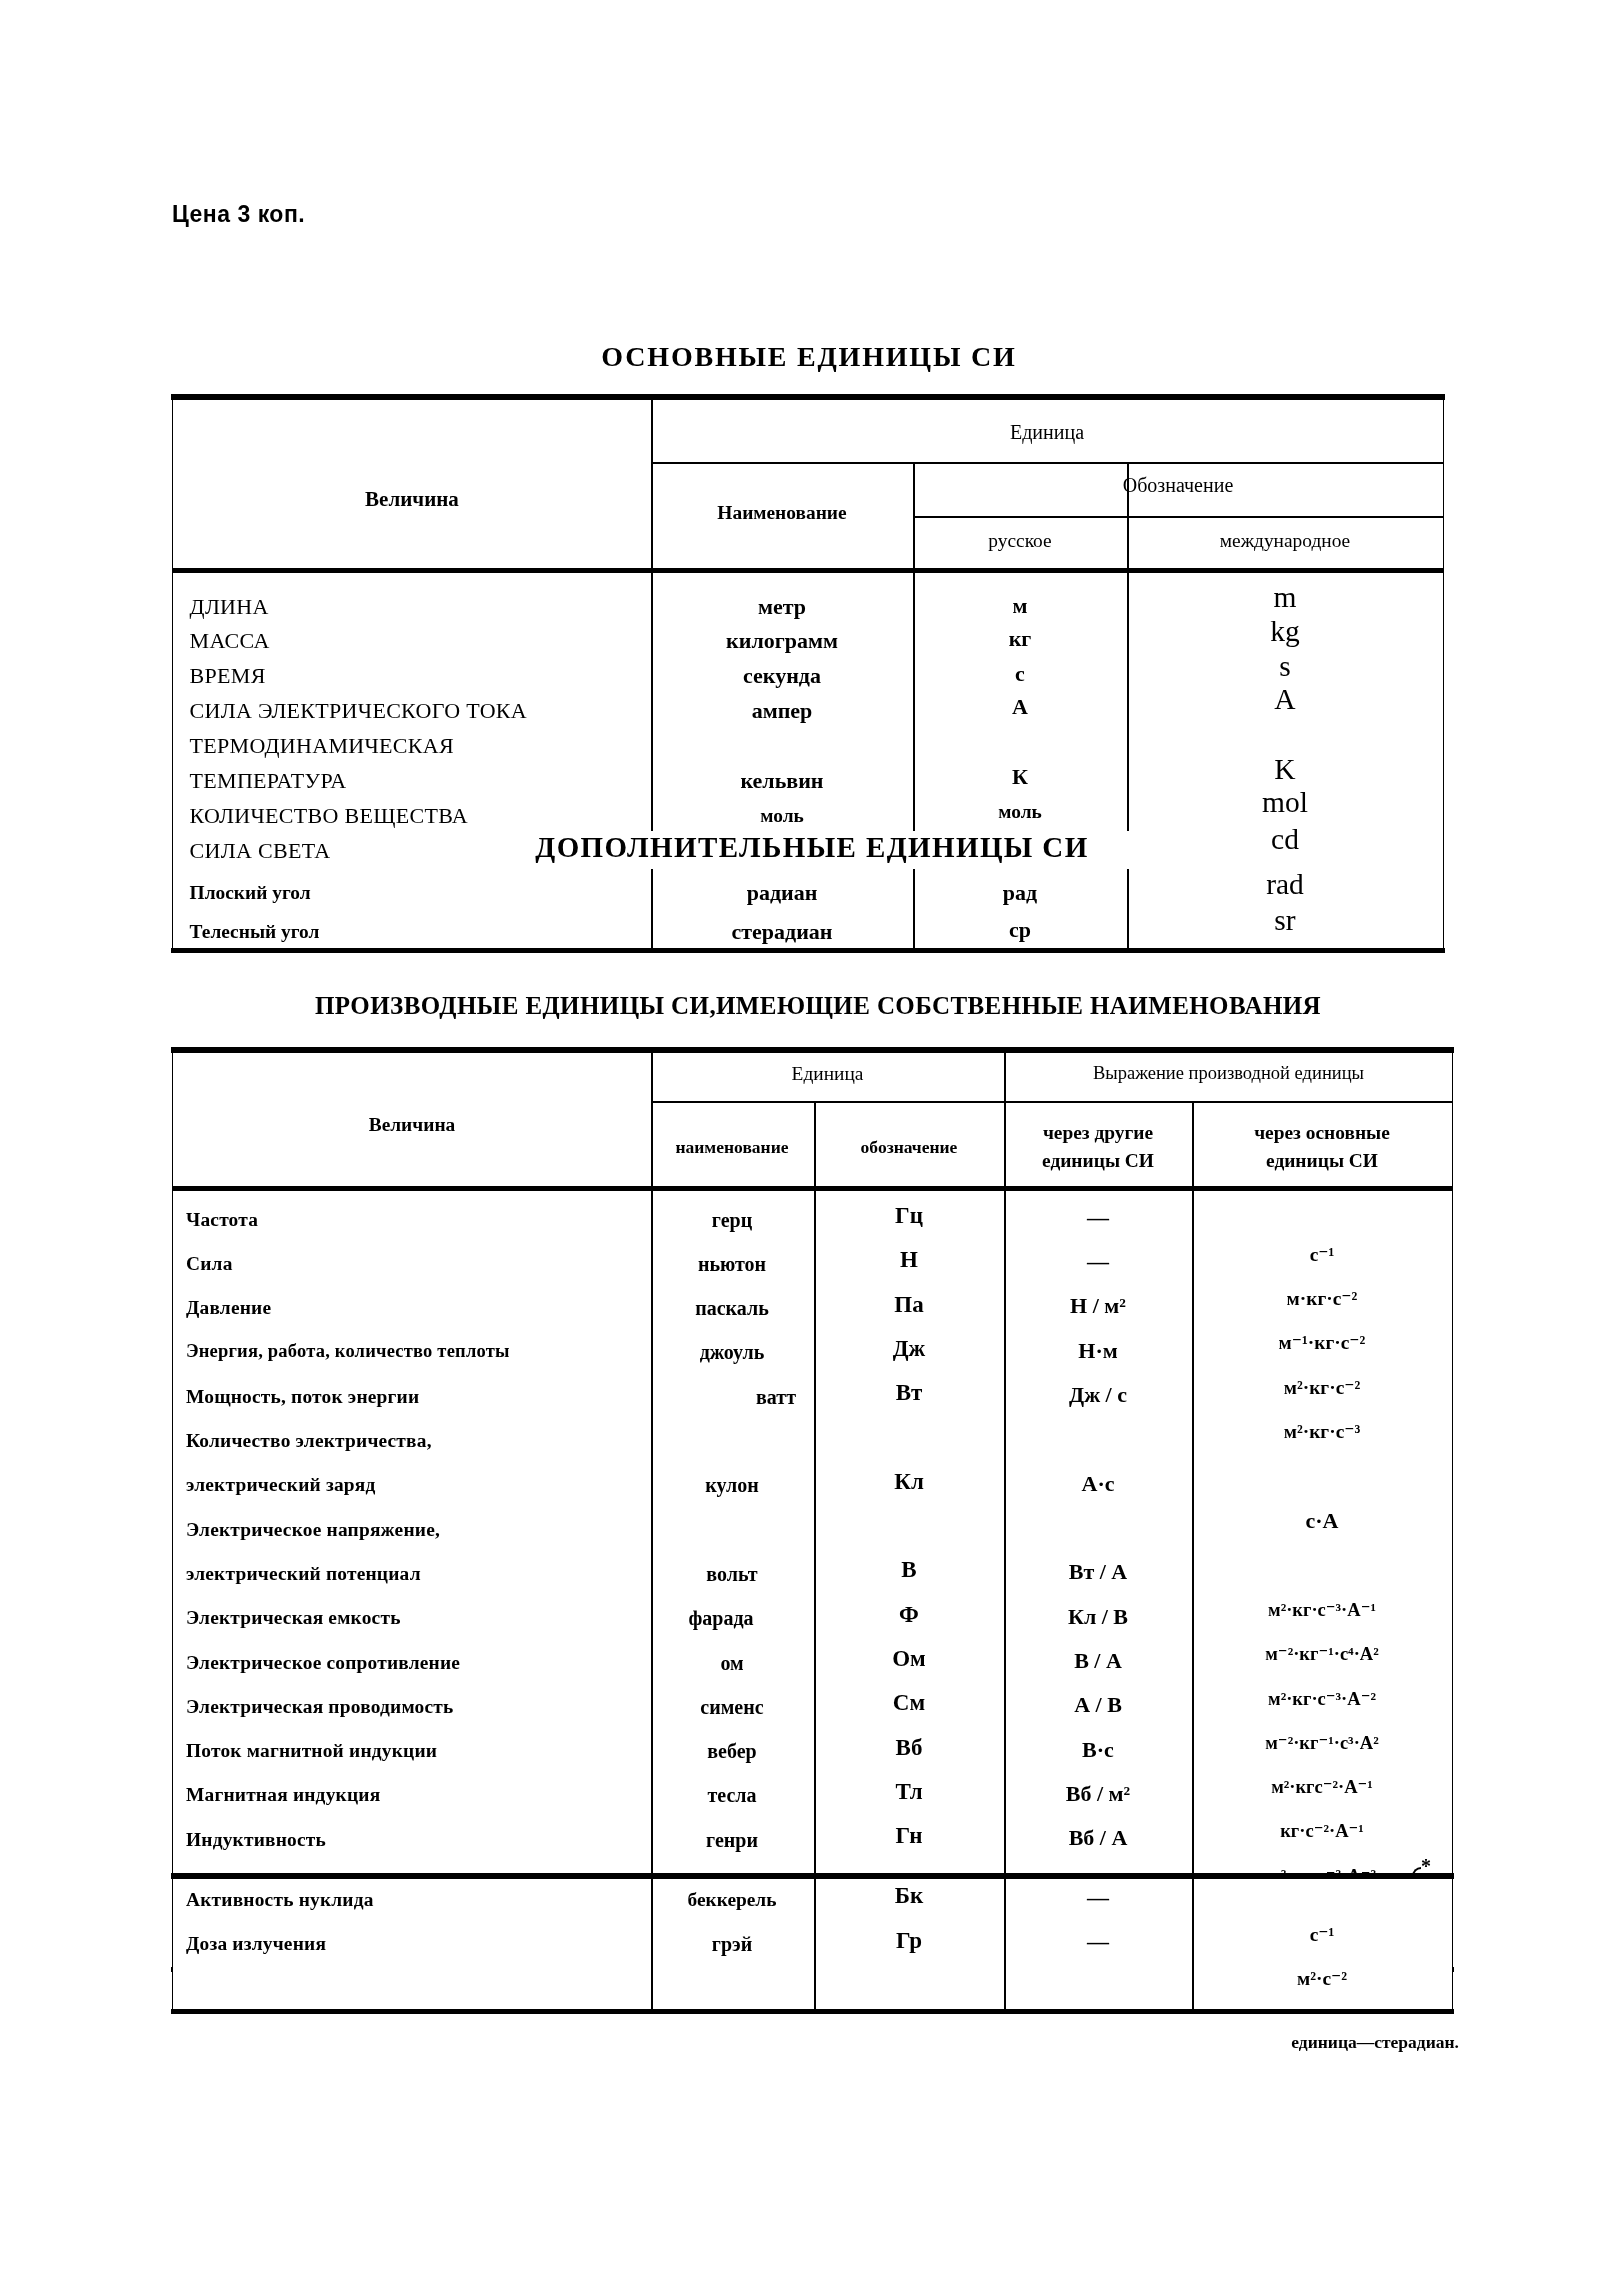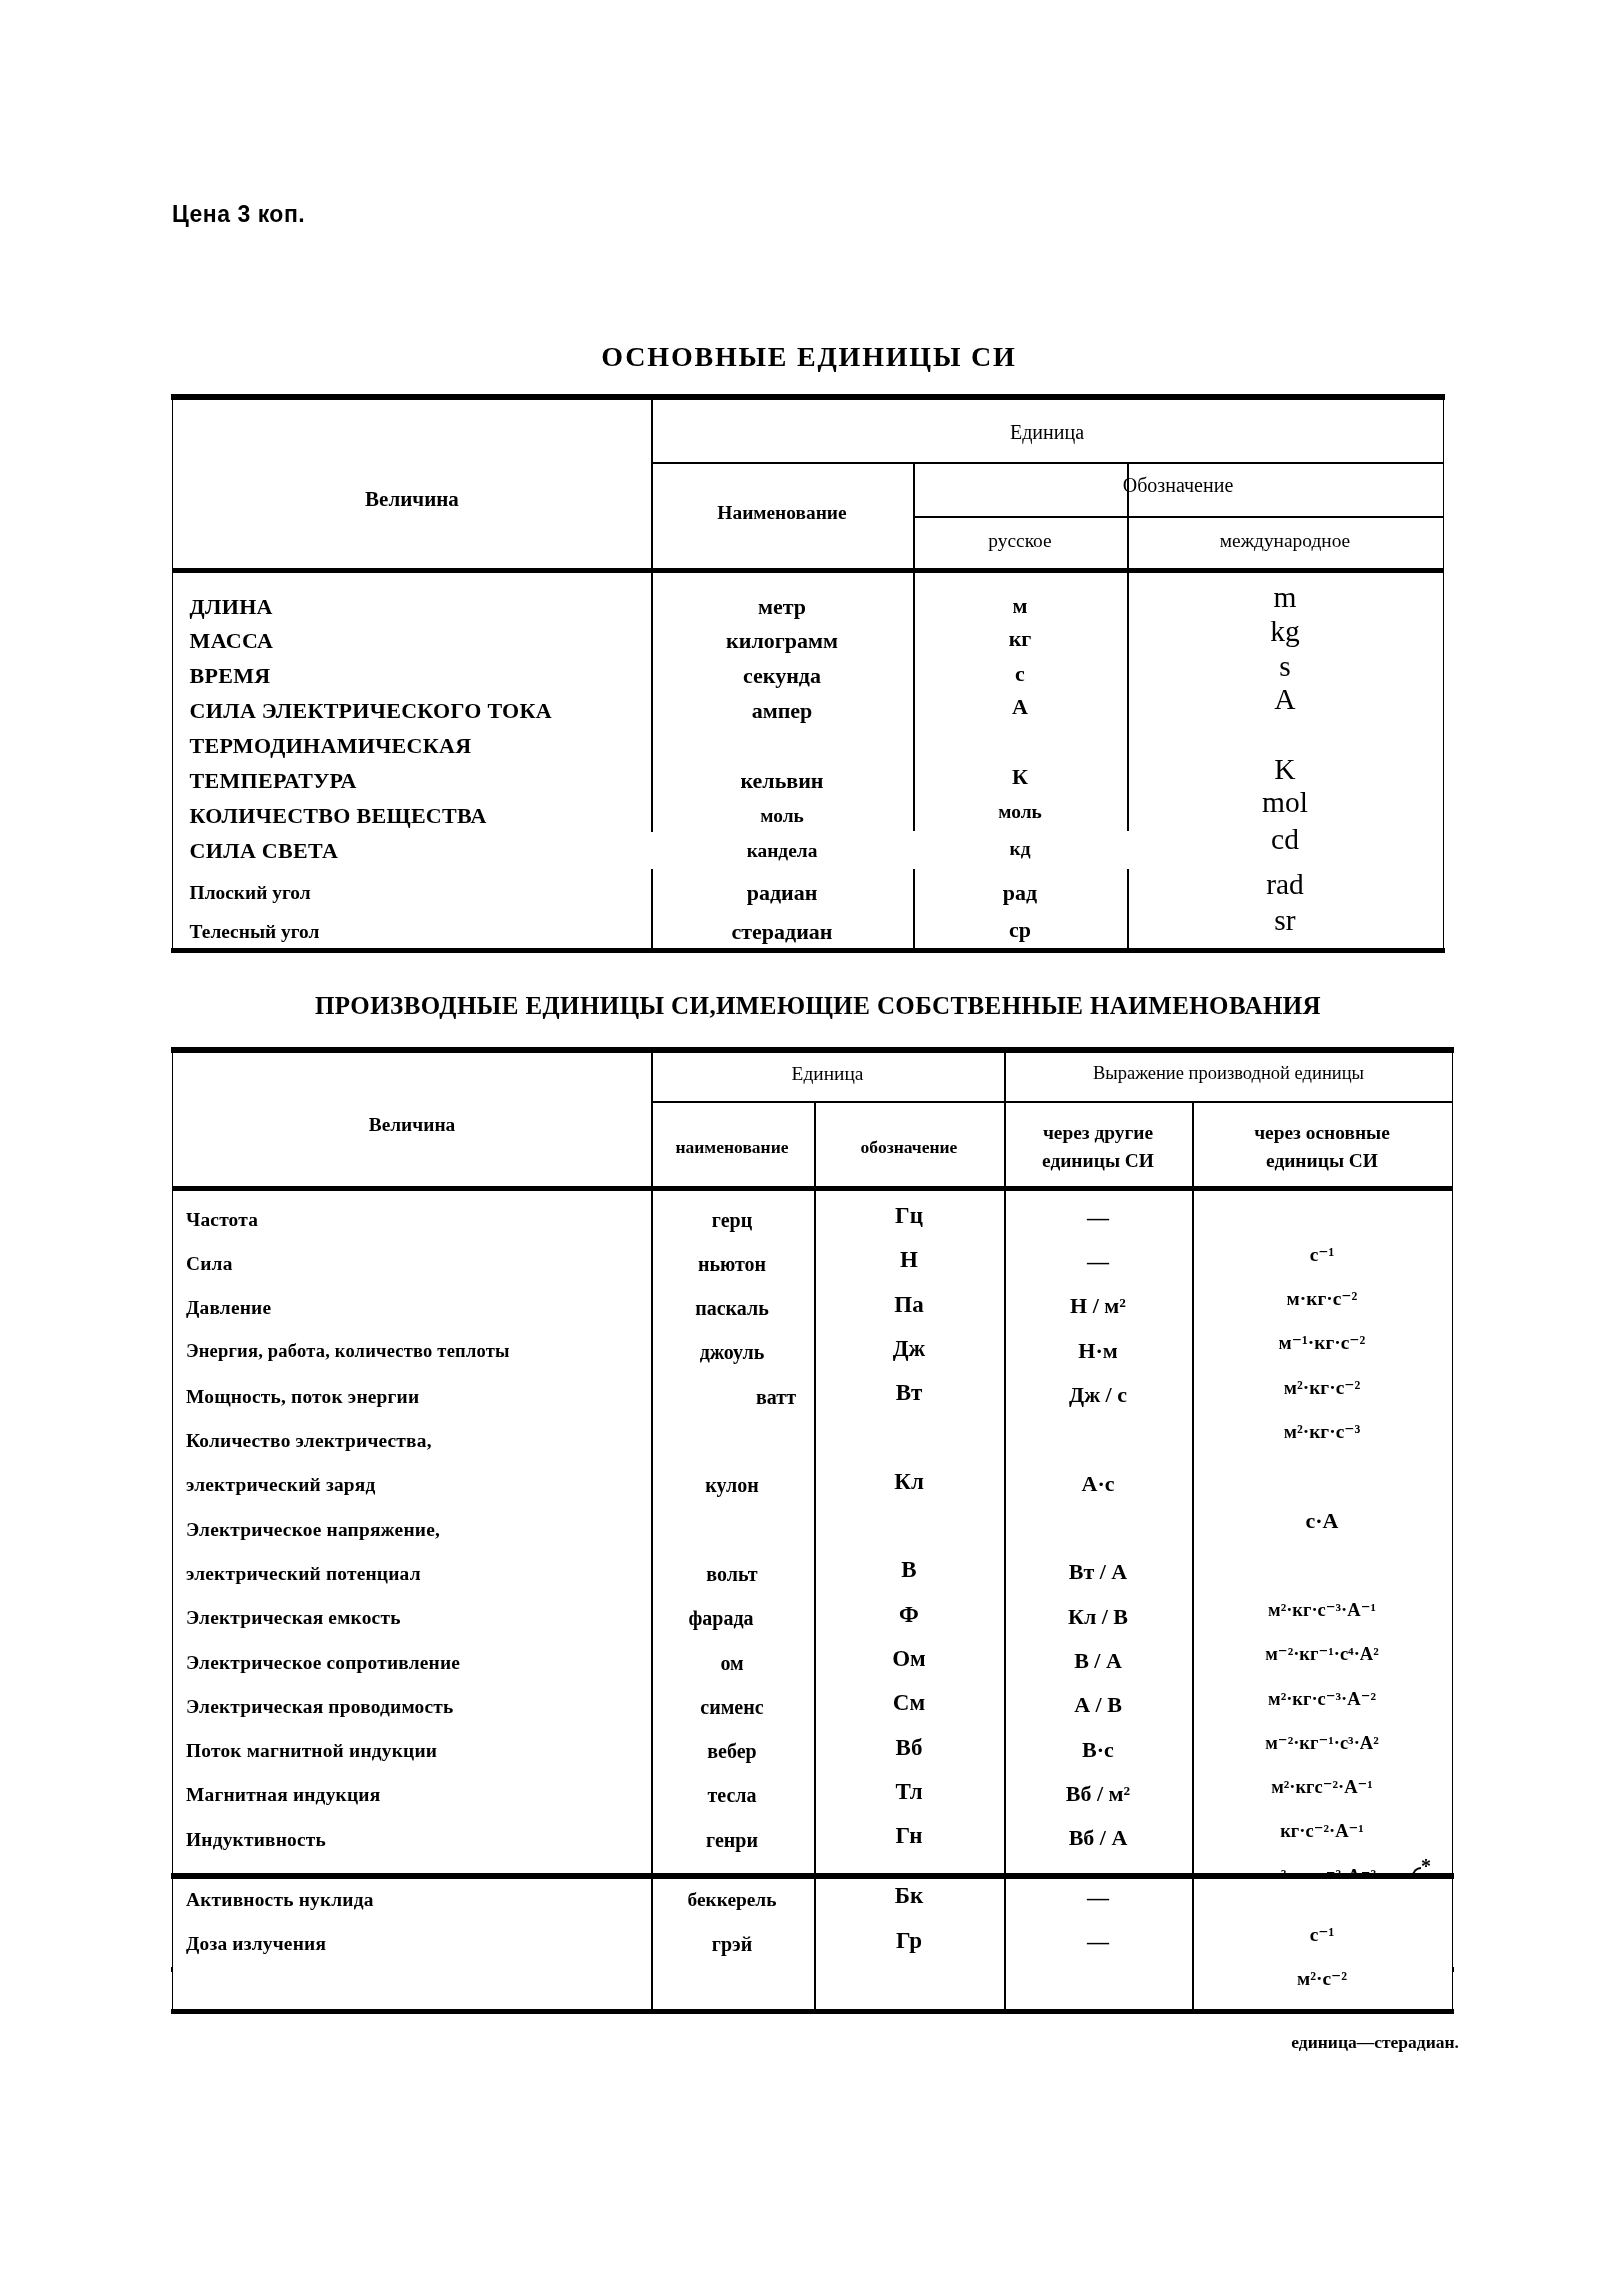--- a/index.html
+++ b/index.html
@@ -119,21 +119,21 @@
   .hdr-reg {
     font-size: 20px;
     text-align: center;
     font-weight: normal;
   }
 
   
   .t1-qty {
     font-family: "Liberation Serif", "DejaVu Serif", serif;
     font-size: 22px;
-    font-weight: bold;
+    font-weight: normal;
     letter-spacing: 0.3px;
     white-space: nowrap;
   }
   .t1-name {
     font-size: 22px;
     font-weight: bold;
     text-align: center;
   }
   .t1-ru {
     font-size: 22px;
@@ -288,20 +288,21 @@
     <div class="cell t1-sup-name" style="left:478px; top:485px; width:262px;">радиан</div>
     <div class="cell t1-ru" style="left:740px; top:485px; width:214px;">рад</div>
     <div class="cell t1-int" style="left:954px; top:473px; width:316px;">rad</div>
 
     <div class="cell t1-sup-qty" style="left:16.6px; top:526px;">Телесный угол</div>
     <div class="cell t1-sup-name" style="left:478px; top:524px; width:262px;">стерадиан</div>
     <div class="cell t1-ru" style="left:740px; top:522px; width:214px;">ср</div>
     <div class="cell t1-int" style="left:954px; top:509px; width:316px;">sr</div>
   </div>
 
+  <div class="caption" id="caption-supplementary">ДОПОЛНИТЕЛЬНЫЕ ЕДИНИЦЫ СИ</div>
 
   <div class="caption" id="caption-derived">ПРОИЗВОДНЫЕ ЕДИНИЦЫ СИ,ИМЕЮЩИЕ СОБСТВЕННЫЕ НАИМЕНОВАНИЯ</div>
 
   <div class="tbl" id="tbl2" style="left:172px; top:1048px; width:1281px; height:923px;">
 
     <div class="vline" style="left:478px; top:0px; height:919px;"></div>
     <div class="vline" style="left:641px; top:52px; height:868px;"></div>
     <div class="vline" style="left:831px; top:0px; height:919px;"></div>
     <div class="vline" style="left:1019px; top:52px; height:868px;"></div>
 

